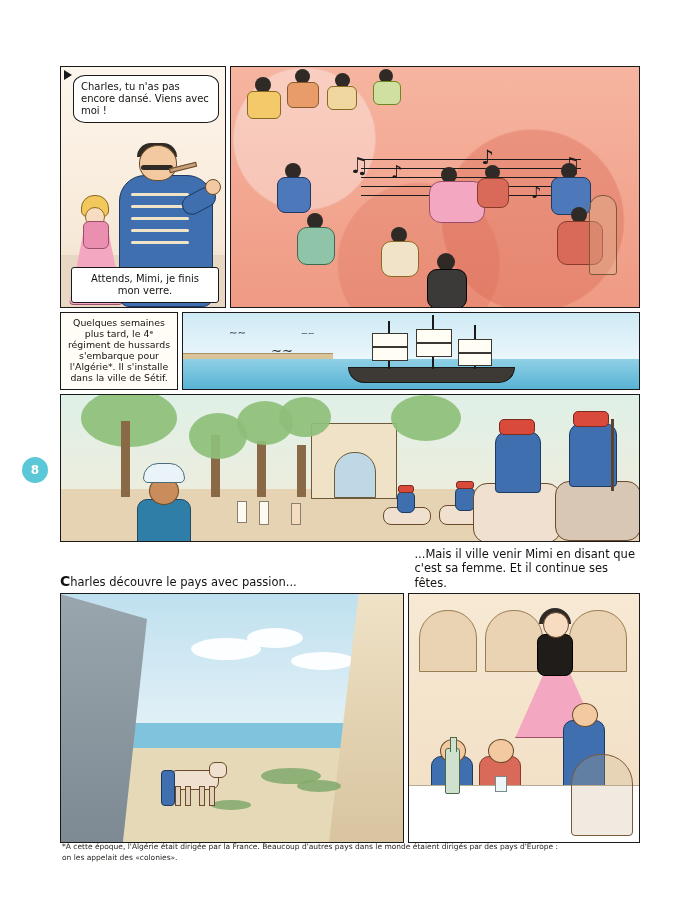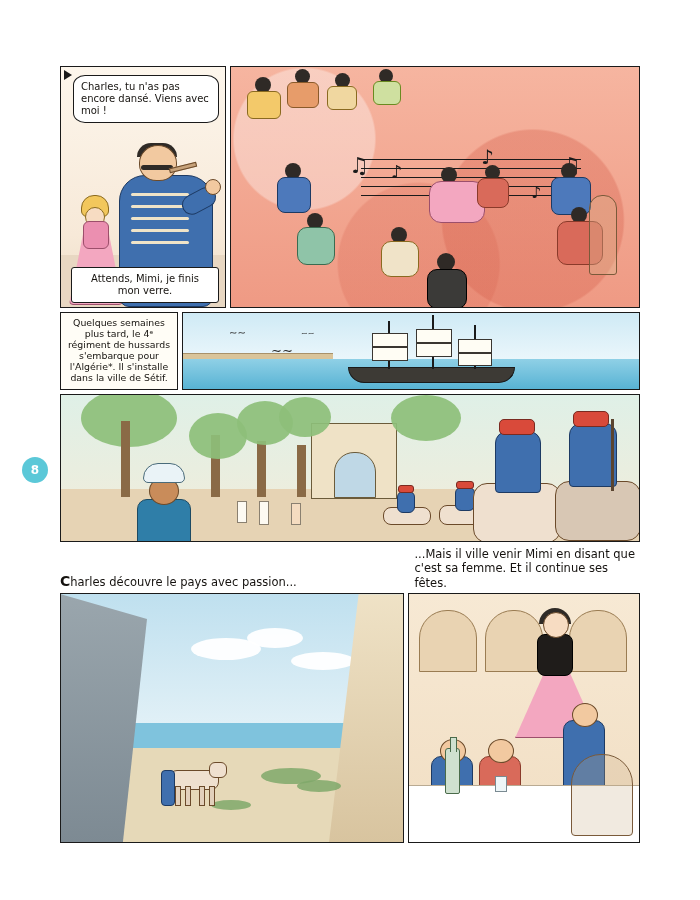--- a/index.html
+++ b/index.html
@@ -637,14 +637,18 @@
 
         <div class="art table7"></div>
         <div class="art bottle"></div>
         <div class="art" style="left:86px;bottom:50px;width:10px;height:14px;background:#eef6f8;border:1px solid #7a8a92;"></div>
         <div class="art chair"></div>
       </div>
     </div>
 
   </div>
 
+  <div class="footnote">
+    <div>*À cette époque, l'Algérie était dirigée par la France. Beaucoup d'autres pays dans le monde étaient dirigés par des pays d'Europe :</div>
+    <div>on les appelait des «colonies».</div>
+  </div>
 
 </div>
 
 </body></html>

